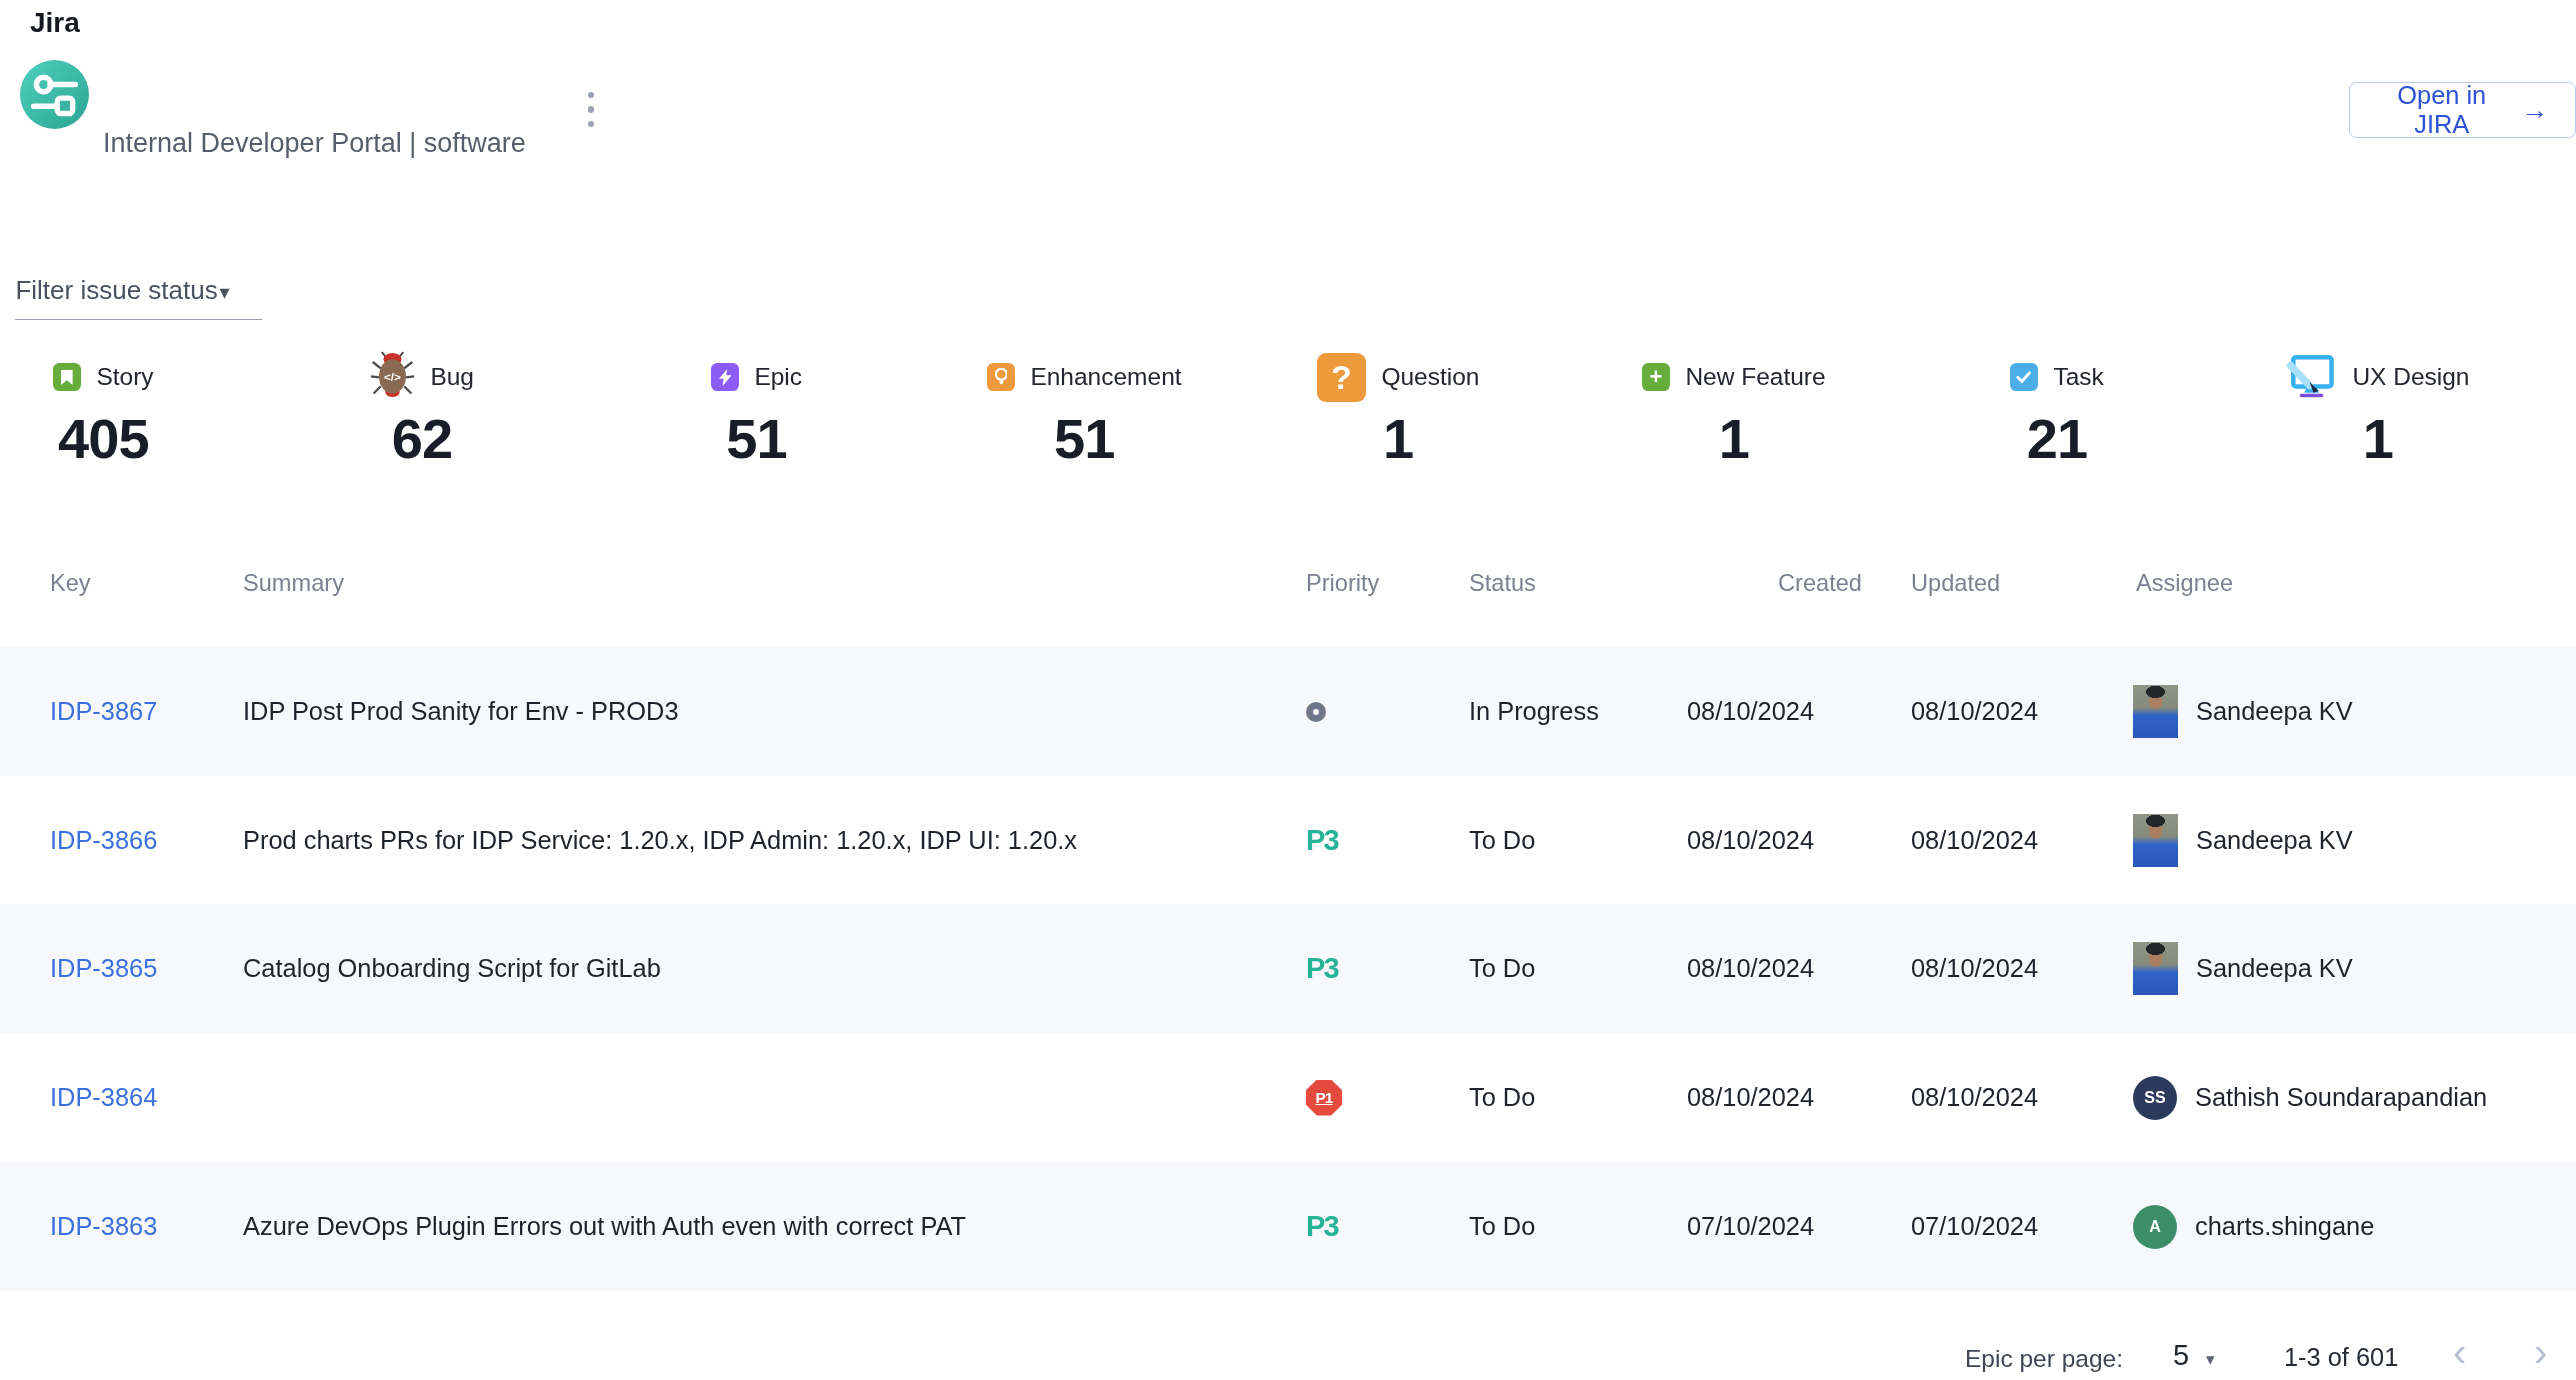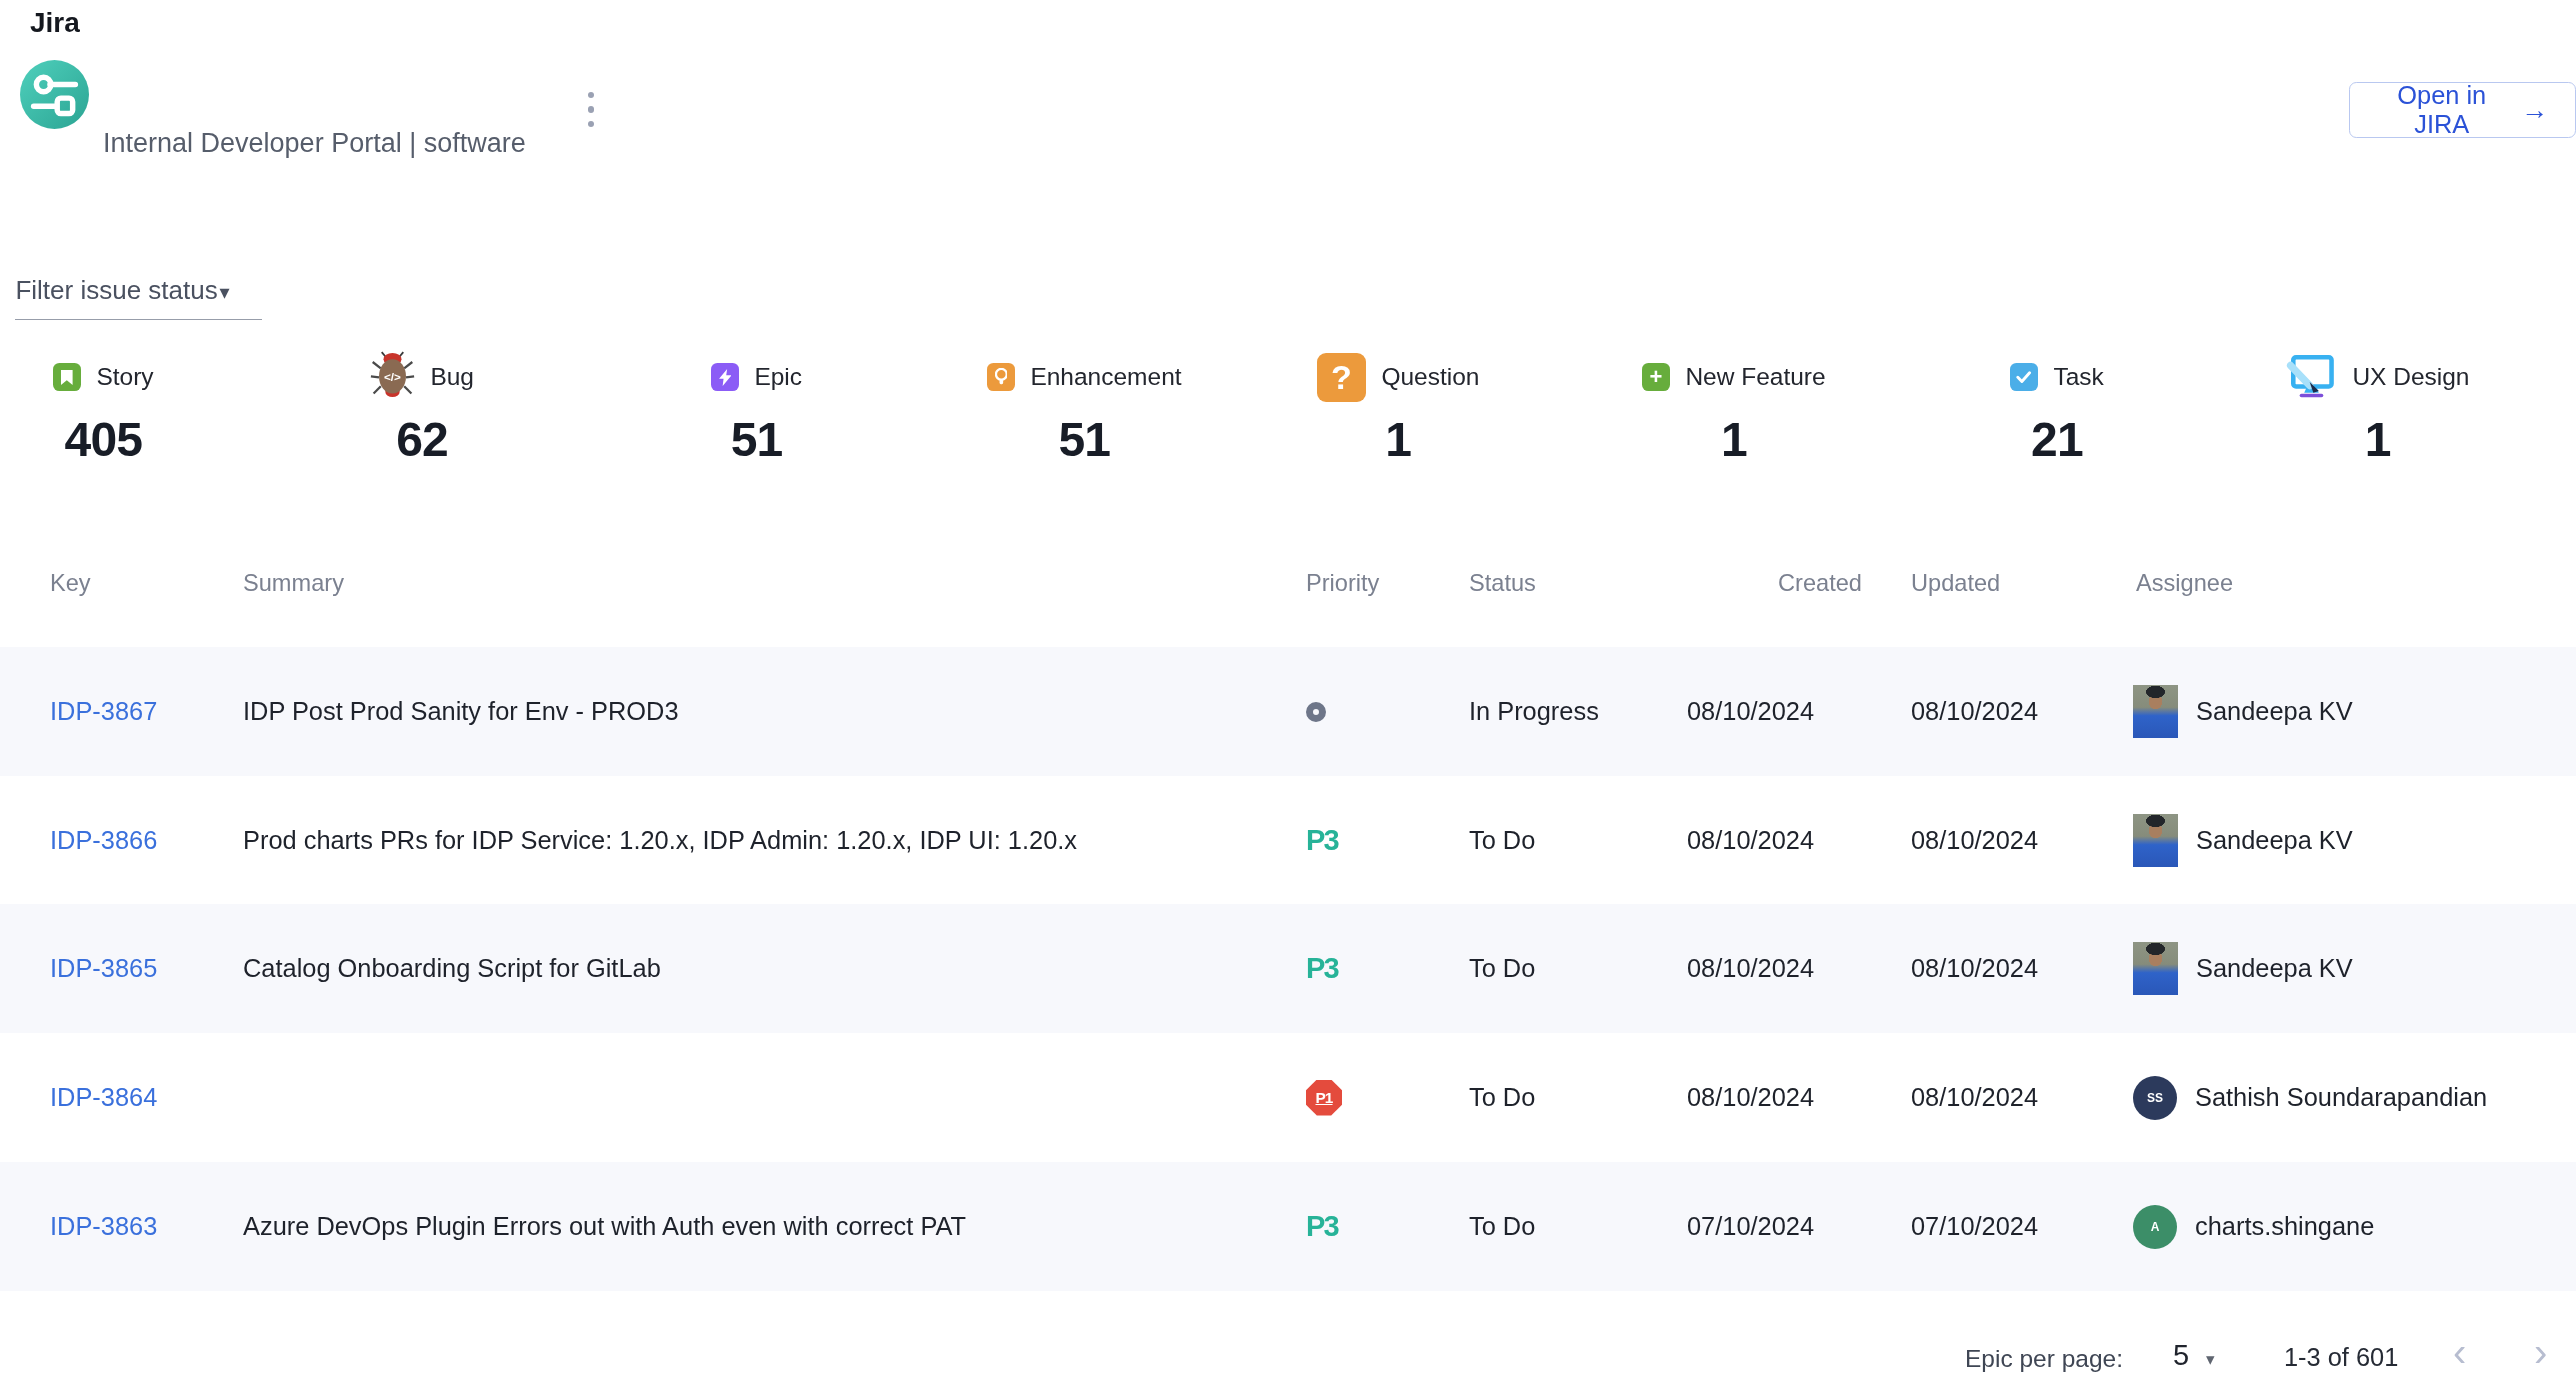--- a/index.html
+++ b/index.html
@@ -27,21 +27,21 @@
 
   
   .filter { position:absolute; left:15.4px; top:275px; font-size:26px; color:#4a5160; cursor:pointer; }
   .filter .caret { font-size:20px; color:#4a5160; margin-left:1.8px; }
   .filter-underline { position:absolute; left:15.4px; top:319px; width:247px; border-top:1.8px solid #979daa; }
 
   
   .counter { position:absolute; top:350px; display:inline-block; }
   .counter-head { display:flex; align-items:center; gap:15.4px; height:54px; }
   .counter-label { font-size:24.5px; color:#23262e; }
-  .counter-count { text-align:center; font-size:48px; font-weight:700; color:#181d27; margin-top:8px; letter-spacing:-0.9px; }
+  .counter-count { text-align:center; font-size:56px; font-weight:700; color:#181d27; margin-top:2px; letter-spacing:-0.9px; }
 
   .icon-sq { width:28px; height:28px; border-radius:6.3px; display:flex; align-items:center; justify-content:center; flex:0 0 auto; }
   .sq-story, .sq-newfeature { background:#67ad3c; }
   .sq-epic { background:#8b5cf6; }
   .sq-enh, .sq-question { background:#ec9a3c; }
   .sq-task { background:#4baee8; }
   .sq-question { width:49px; height:49px; border-radius:9px; }
   .sq-glyph { color:#fff; font-weight:700; font-size:22px; line-height:1; }
   .sq-question .sq-glyph { font-size:34px; }
 
@@ -72,21 +72,21 @@
   .avatar-photo {
     width:45px; height:53px; flex:0 0 auto;
     background:
       radial-gradient(ellipse 15.4px 10px at 50% 13%, #23262a 60%, rgba(0,0,0,0) 63%),
       radial-gradient(ellipse 11px 12.7px at 50% 31%, #a97f5f 60%, rgba(0,0,0,0) 63%),
       linear-gradient(180deg, #8e9584 0%, #868c7b 42%, #2f63c9 58%, #2a57b8 100%);
   }
   .avatar-circle {
     width:44px; height:44px; border-radius:50%; flex:0 0 auto;
     display:flex; align-items:center; justify-content:center;
-    color:#fff; font-weight:700; font-size:12px;
+    color:#fff; font-weight:700; font-size:16px;
   }
   .av-navy { background:#2c3a5c; }
   .av-green { background:#3c8e68; }
 
   
   .f-rpp-label { position:absolute; left:1965px; top:1345px; font-size:24.5px; color:#3f4654; }
   .f-rpp-value { position:absolute; left:2173px; top:1339px; font-size:29px; color:#20242d; cursor:pointer; }
   .f-rpp-caret { position:absolute; left:2206px; top:1349px; font-size:17px; color:#5f6570; cursor:pointer; }
   .f-range { position:absolute; left:2284px; top:1343px; font-size:25.4px; color:#262b35; }
   .f-chev { position:absolute; top:1330px; font-size:40px; color:#b7bdd0; cursor:pointer; font-weight:400; }

